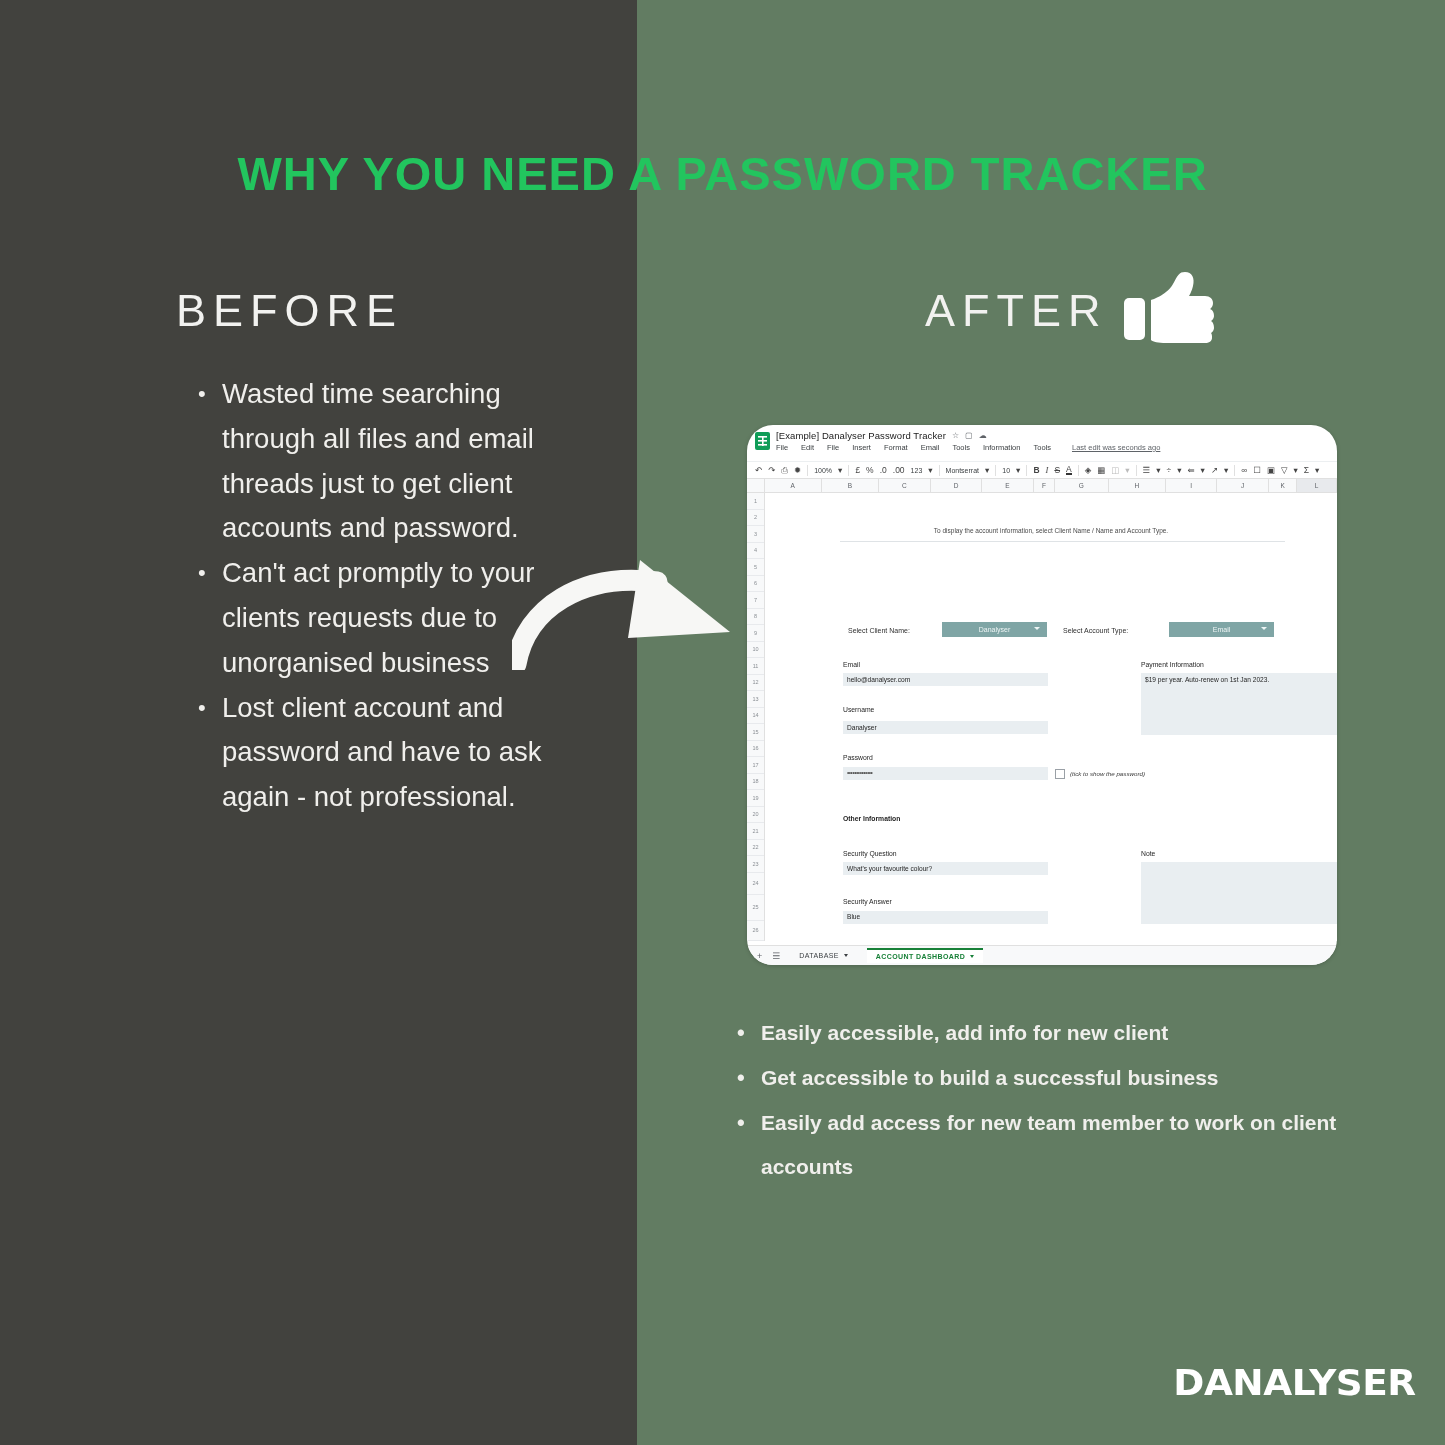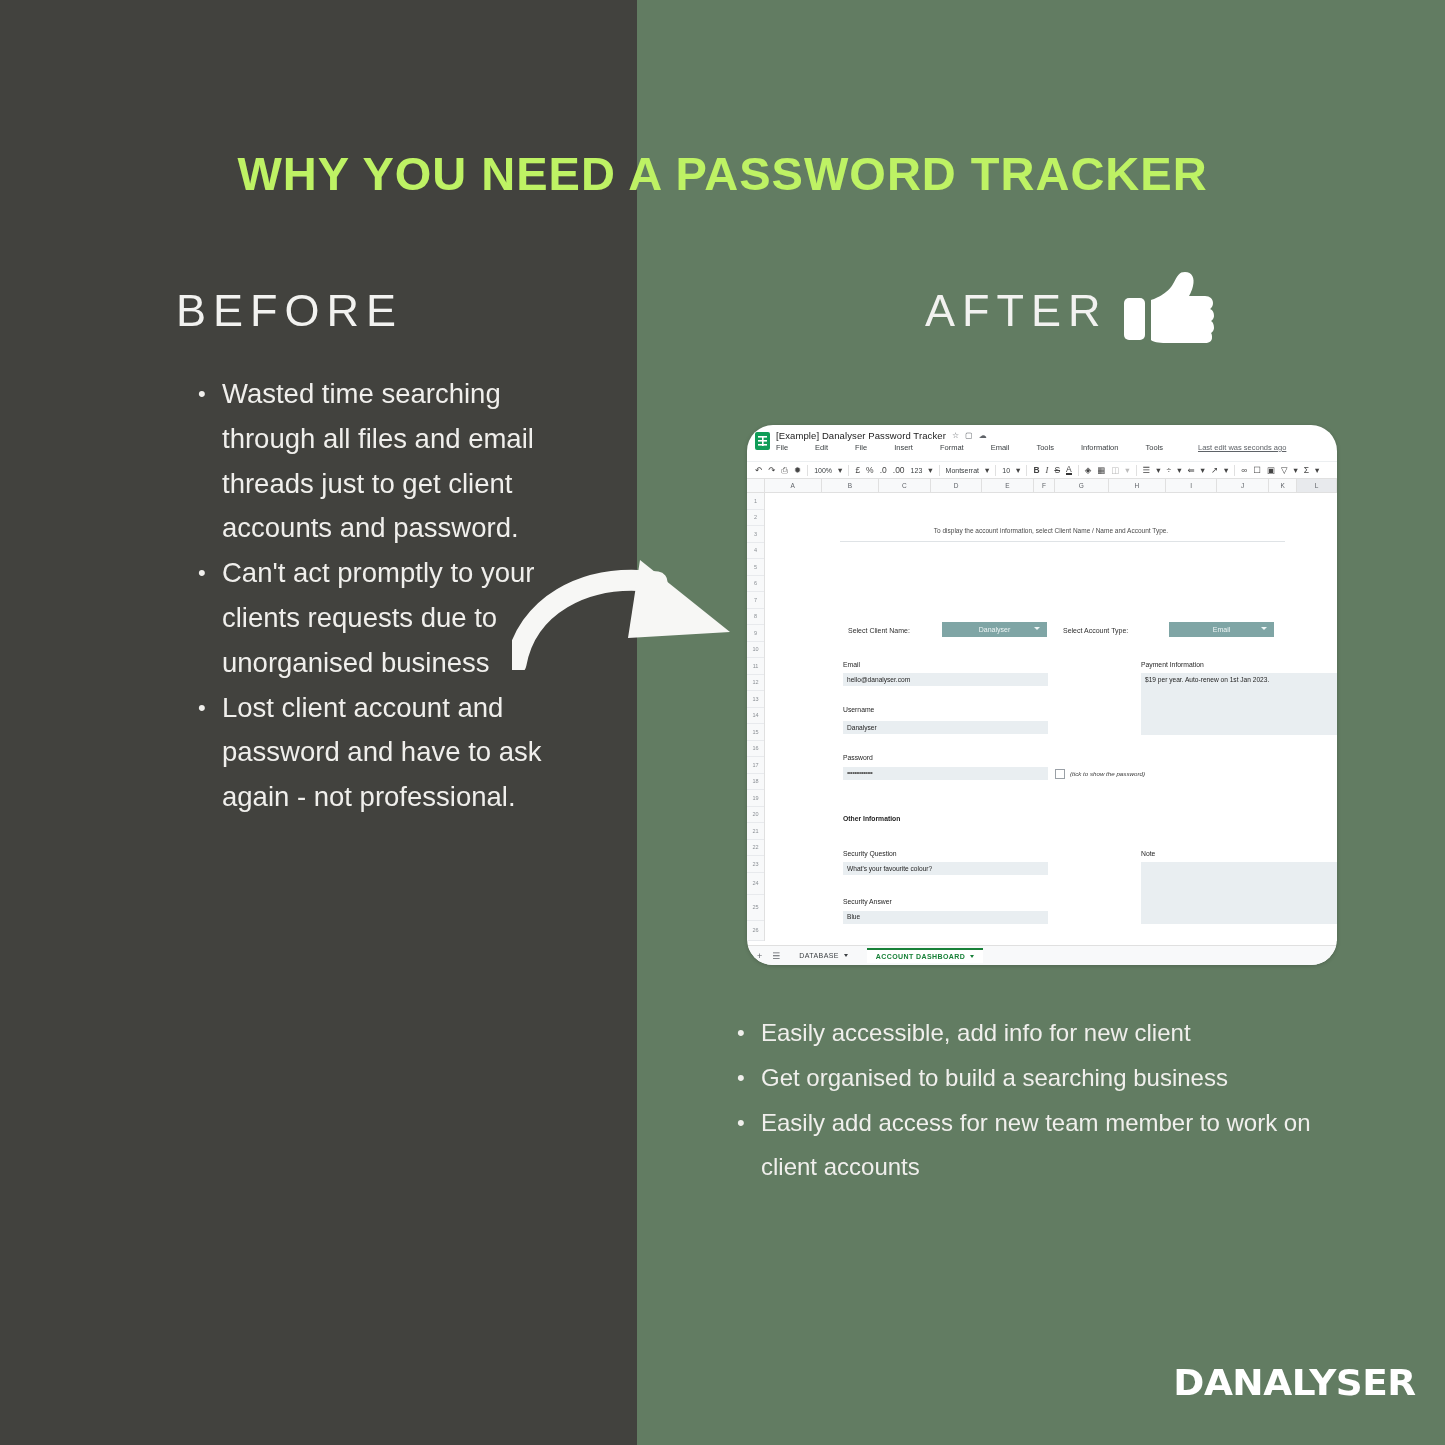--- a/index.html
+++ b/index.html
@@ -7,21 +7,21 @@
     width:1445px;height:1445px;
     font-family:"Liberation Sans", sans-serif;
     overflow:hidden;position:relative;background:#42423e;
   }
   .panel-left{position:absolute;left:0;top:0;width:637px;height:1445px;background:#42423e;}
   .panel-right{position:absolute;left:637px;top:0;width:808px;height:1445px;background:#627c62;}
 
   
   .main-title{
     position:absolute;left:0;top:143px;width:1445px;text-align:center;
-    color:#bef264;font-size:47px;font-weight:bold;letter-spacing:1px;
+    color:#22c55e;font-size:47px;font-weight:bold;letter-spacing:1px;
     line-height:62px;
   }
 
   
   .h-before{
     position:absolute;left:176px;top:285px;color:#f2f2f0;
     font-size:45px;letter-spacing:7px;font-weight:400;
   }
   .h-after{
     position:absolute;left:925px;top:285px;color:#f2f2f0;
@@ -36,21 +36,21 @@
   }
   ul.bullets li:before{
     content:"\2022";position:absolute;left:6px;top:0;font-size:22px;line-height:inherit;
   }
   .before-list{
     position:absolute;left:192px;top:372px;width:400px;
     font-size:27.5px;line-height:44.8px;
   }
   .after-list{
     position:absolute;left:731px;top:1011px;width:640px;
-    font-size:24px;line-height:44.8px;
+    font-size:21px;line-height:44.8px;font-weight:bold;
   }
 
   
   .arrow-wrap{position:absolute;left:512px;top:560px;width:250px;height:110px;}
 
   
   .logo{
     position:absolute;right:34px;bottom:42px;color:#fff;
     font-size:36px;font-weight:bold;letter-spacing:-0.5px;
     font-family:"DejaVu Sans", sans-serif;
@@ -69,21 +69,21 @@
     content:"";position:absolute;left:3px;top:4px;width:9px;height:10px;
     background:
       linear-gradient(#fff,#fff) 0 0/9px 1.6px no-repeat,
       linear-gradient(#fff,#fff) 0 4px/9px 1.6px no-repeat,
       linear-gradient(#fff,#fff) 0 8px/9px 1.6px no-repeat,
       linear-gradient(#fff,#fff) 3.7px 0/1.6px 10px no-repeat;
   }
   .title-row{display:flex;align-items:center;gap:6px;}
   .doc-title{font-size:9.5px;color:#222;letter-spacing:.1px;}
   .mini-ic{font-size:8px;color:#5f6368;}
-  .menu-row{display:flex;align-items:center;gap:27px;margin-top:2px;}
+  .menu-row{display:flex;align-items:center;gap:13px;margin-top:2px;}
   .menu-row span{font-size:7.5px;color:#3c4043;}
   .lastedit{text-decoration:underline;color:#5f6368 !important;margin-left:8px;}
 
   .sheet-toolbar{
     height:18px;border-top:1px solid #eceff1;border-bottom:1px solid #e0e0e0;
     display:flex;align-items:center;gap:6px;padding:0 8px;font-size:8px;color:#444;
     box-sizing:border-box;background:#fff;
   }
   .sheet-toolbar .tb{font-size:8.5px;color:#444;line-height:1;}
   .tb-sep{width:1px;height:11px;background:#e0e0e0;display:inline-block;}
@@ -152,21 +152,21 @@
   <ul class="bullets">
     <li>Wasted time searching through all files and email threads just to get client accounts and password.</li>
     <li>Can't act promptly to your clients requests due to unorganised business</li>
     <li>Lost client account and password and have to ask again - not professional.</li>
   </ul>
 </div>
 
 <div class="after-list">
   <ul class="bullets">
     <li>Easily accessible, add info for new client</li>
-    <li>Get organised to build a searching business</li>
+    <li>Get accessible to build a successful business</li>
     <li>Easily add access for new team member to work on client accounts</li>
   </ul>
 </div>
 
 <svg class="arrow-wrap" viewBox="0 0 250 110">
   <path d="M4 104 C14 48 70 12 145 22" stroke="#f7f7f5" stroke-width="21" fill="none" stroke-linecap="round"></path>
   <path d="M128 0 L218 72 L116 78 Z" fill="#f7f7f5"></path>
 </svg>
 
 <div class="sheet">

